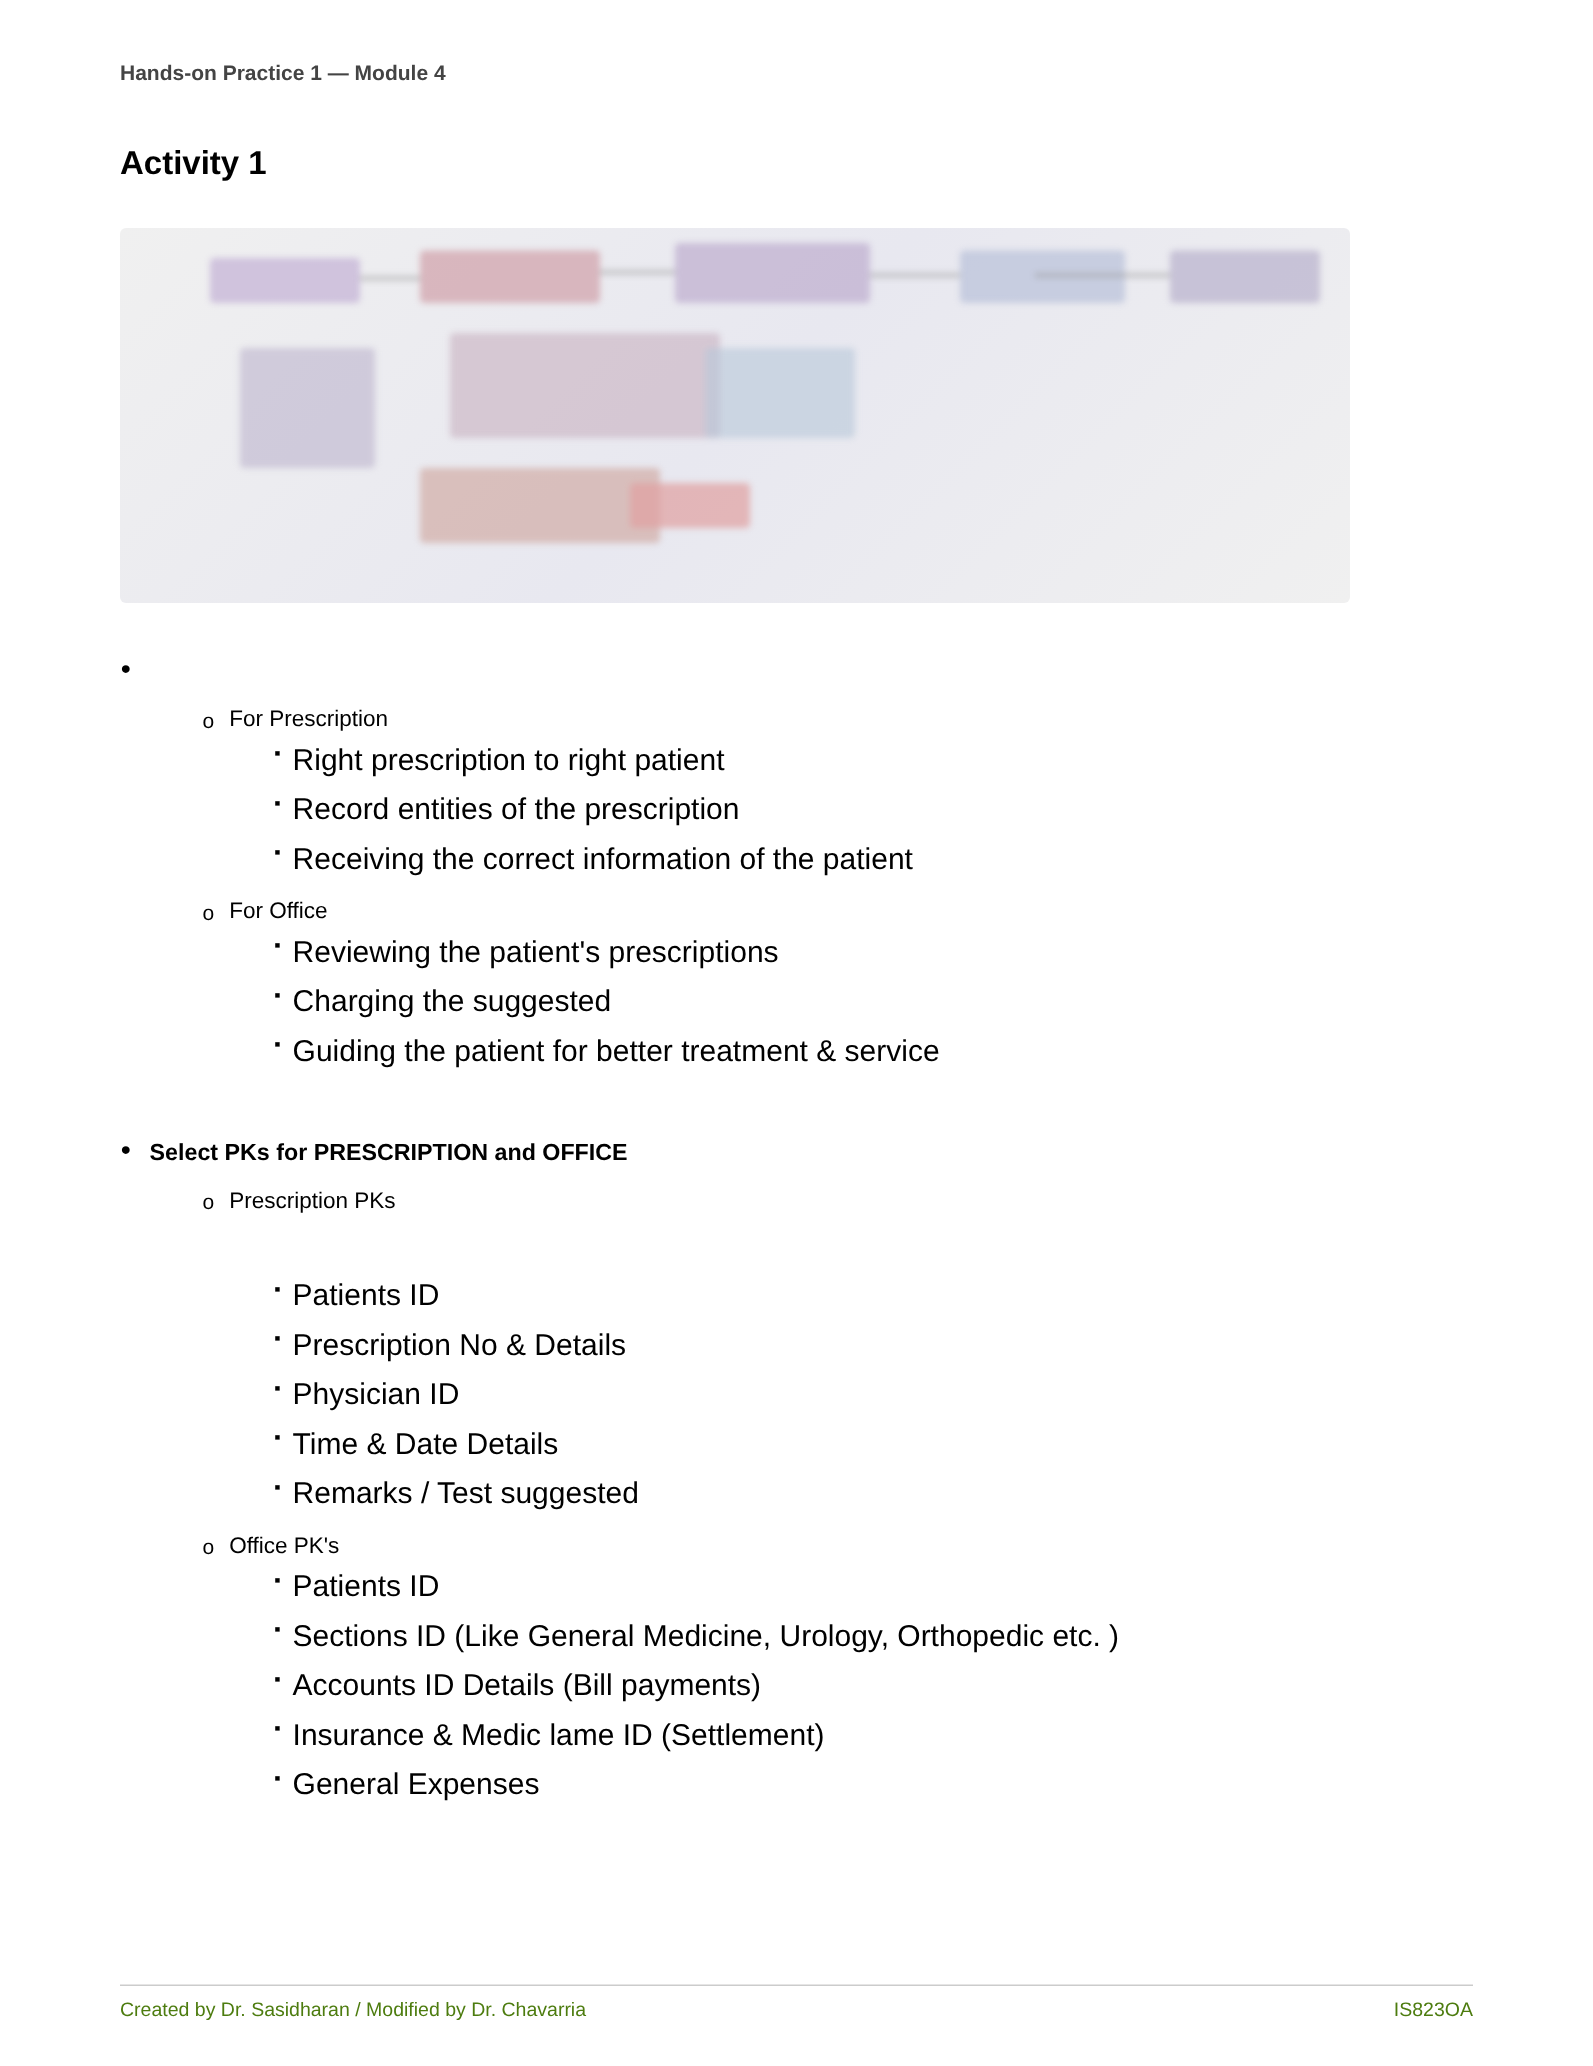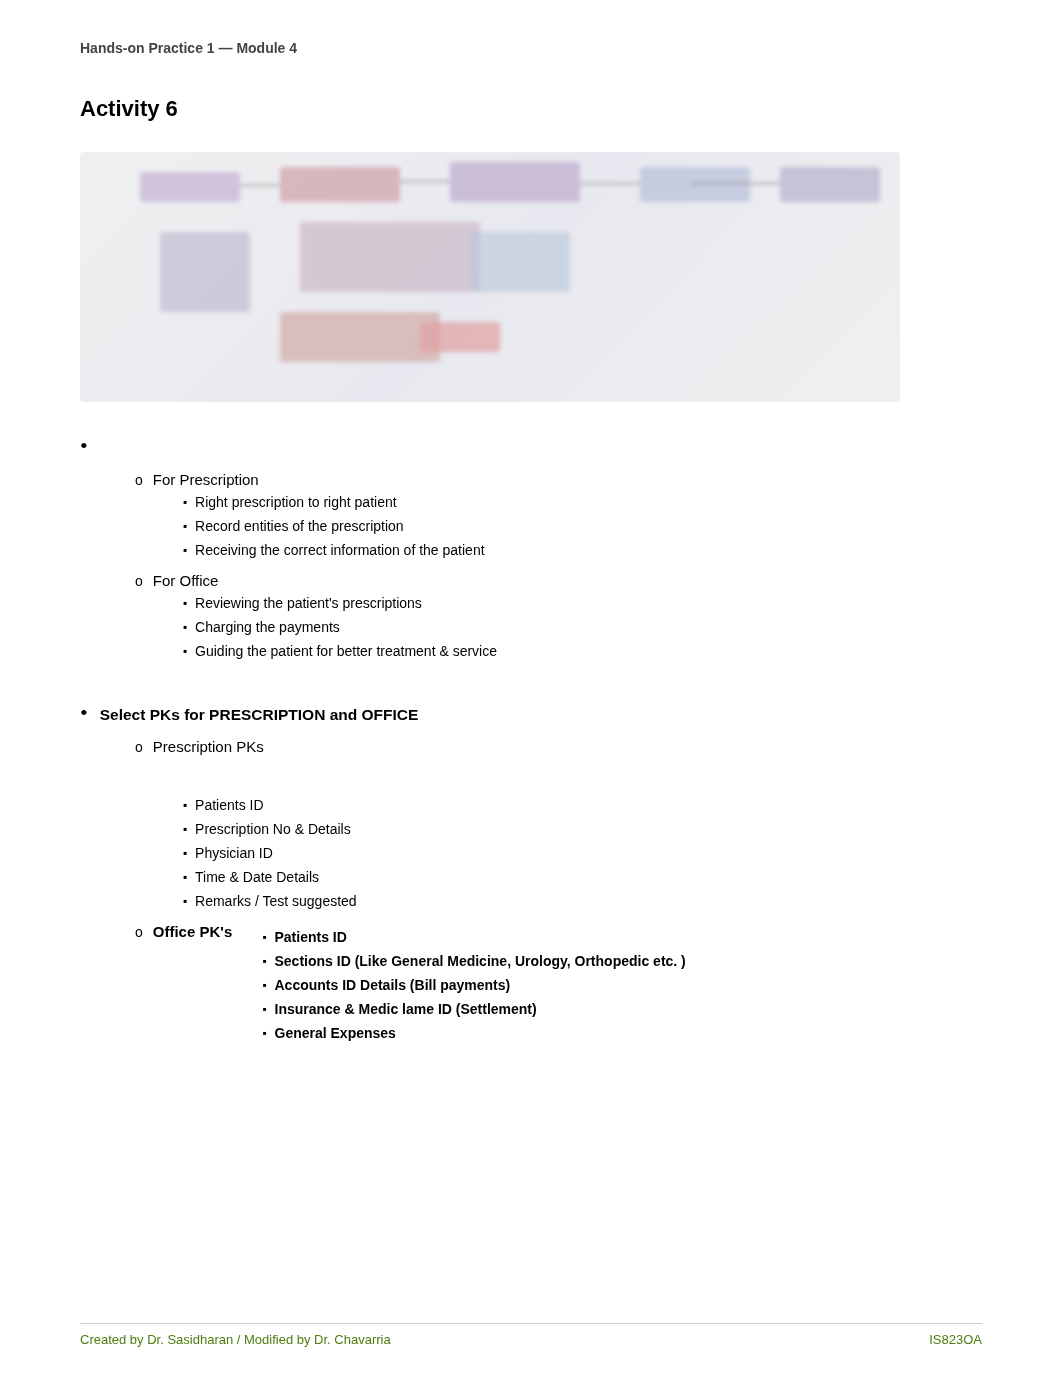--- a/index.html
+++ b/index.html
@@ -124,21 +124,21 @@
 
     .sub-sub-bullet {
       font-size: 12px;
       margin-right: 8px;
       flex-shrink: 0;
       margin-top: 3px;
       color: #000;
     }
 
     .sub-sub-text {
-      font-size: 14px;
+      font-size: 20px;
       font-family: Arial, sans-serif;
       line-height: 1.5;
     }
 
     .footer {
       position: absolute;
       bottom: 30px;
       left: 80px;
       right: 80px;
       display: flex;
@@ -166,21 +166,21 @@
     .d-arrow3 { position:absolute; left:500px; top:30px; width:60px; height:3px; background:#999; opacity:0.5; }
     .d-arrow4 { position:absolute; left:610px; top:30px; width:90px; height:3px; background:#999; opacity:0.5; }
   </style>
 </head>
 <body>
 
 <div class="page-container">
 
   <div class="header-line">Hands-on Practice 1 — Module 4</div>
 
-  <div class="activity-title">Activity 6</div>
+  <div class="activity-title">Activity 1</div>
 
   <div class="diagram-area">
     <div class="diagram-inner">
       <div class="d-node1"></div>
       <div class="d-node2"></div>
       <div class="d-node3"></div>
       <div class="d-node4"></div>
       <div class="d-node5"></div>
       <div class="d-node6"></div>
       <div class="d-node7"></div>
@@ -226,21 +226,21 @@
         <span class="sub-item-o">o</span>
         <div style="display:flex; flex-direction:column; width:100%;">
           <span class="sub-item-text">For Office</span>
           <div class="sub-sub-list">
             <div class="sub-sub-item">
               <span class="sub-sub-bullet">▪</span>
               <span class="sub-sub-text">Reviewing the patient's prescriptions</span>
             </div>
             <div class="sub-sub-item">
               <span class="sub-sub-bullet">▪</span>
-              <span class="sub-sub-text">Charging the payments</span>
+              <span class="sub-sub-text">Charging the suggested</span>
             </div>
             <div class="sub-sub-item">
               <span class="sub-sub-bullet">▪</span>
               <span class="sub-sub-text">Guiding the patient for better treatment &amp; service</span>
             </div>
           </div>
         </div>
       </div>
     </div>
   </div>
@@ -277,21 +277,21 @@
             <div class="sub-sub-item">
               <span class="sub-sub-bullet">▪</span>
               <span class="sub-sub-text">Remarks / Test suggested</span>
             </div>
           </div>
         </div>
       </div>
 
       <div class="sub-item">
         <span class="sub-item-o">o</span>
-        <div style="display:flex; flex-direction:row; width:100%;font-weight:bold;">
+        <div style="display:flex; flex-direction:column; width:100%;">
           <span class="sub-item-text">Office PK's</span>
           <div class="sub-sub-list">
             <div class="sub-sub-item">
               <span class="sub-sub-bullet">▪</span>
               <span class="sub-sub-text">Patients ID</span>
             </div>
             <div class="sub-sub-item">
               <span class="sub-sub-bullet">▪</span>
               <span class="sub-sub-text">Sections ID (Like General Medicine, Urology, Orthopedic etc. )</span>
             </div>

